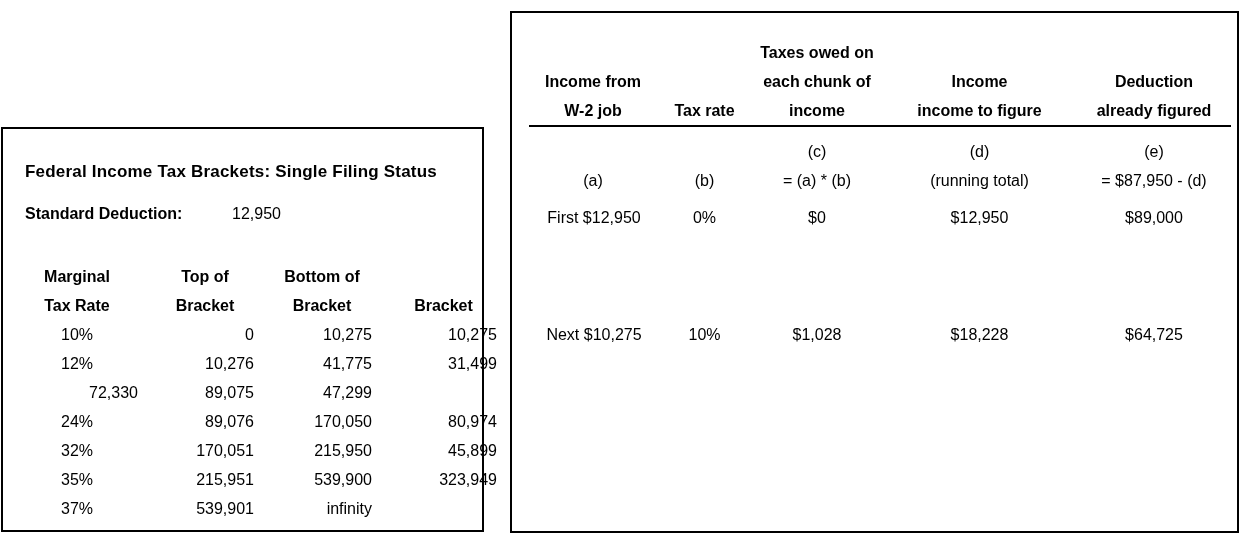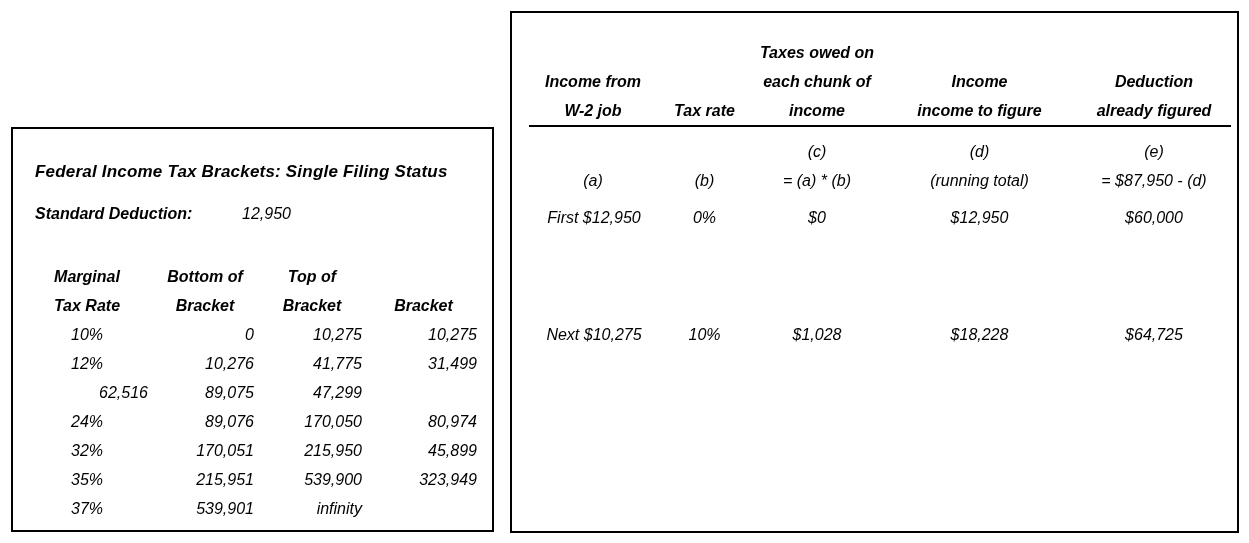--- a/index.html
+++ b/index.html
@@ -14,41 +14,41 @@
     width: 1249px;
     height: 543px;
     background: #ffffff;
     overflow: hidden;
   }
   .panel {
     position: absolute;
     background: #ffffff;
     border: 2px solid #000000;
     box-sizing: border-box;
-    font-style: italic;
   }
-  .panel-left  { left: 11px;  top: 127px; width: 483px; height: 405px; }
+  .panel-left  { left: 1px;  top: 127px; width: 483px; height: 405px; }
   .panel-right { left: 510px; top: 11px;  width: 729px; height: 522px; }
 
   .line { line-height: 29px; font-size: 16px; white-space: nowrap; }
 
   
   .lt-title {
     margin: 28px 0 0 22px;
     font-size: 17px;
     font-weight: bold;
     letter-spacing: 0.2px;
   }
   .sd-row { display: flex; margin-top: 13px; }
   .sd-label { margin-left: 22px; width: 207px; font-weight: bold; }
 
   .lgrid {
     display: grid;
     grid-template-columns: 130px 106px 108px 115px;
     margin-left: 9px;
+    gap: 10px;
   }
   .lheader { margin-top: 34px; }
   .cell-center { text-align: center; }
   .cell-right  { text-align: right; padding-right: 4px; }
   .hcell { font-weight: bold; text-align: center; }
 
   
   .rgrid {
     display: grid;
     grid-template-columns: 128px 95px 130px 195px 154px;
@@ -71,22 +71,22 @@
   <div class="panel panel-left">
     <div class="lt-title line">Federal Income Tax Brackets: Single Filing Status</div>
 
     <div class="sd-row line">
       <div class="sd-label">Standard Deduction:</div>
       <div>12,950</div>
     </div>
 
     <div class="lgrid line lheader">
       <div class="hcell">Marginal</div>
+      <div class="hcell">Top of</div>
       <div class="hcell">Bottom of</div>
-      <div class="hcell">Top of</div>
     </div>
     <div class="lgrid line">
       <div class="hcell">Tax Rate</div>
       <div class="hcell">Bracket</div>
       <div class="hcell">Bracket</div>
       <div class="hcell">Bracket</div>
     </div>
 
     <div class="lgrid line">
       <div class="cell-center">10%</div>
@@ -94,21 +94,21 @@
       <div class="cell-right">10,275</div>
       <div class="cell-right">10,275</div>
     </div>
     <div class="lgrid line">
       <div class="cell-center">12%</div>
       <div class="cell-right">10,276</div>
       <div class="cell-right">41,775</div>
       <div class="cell-right">31,499</div>
     </div>
     <div class="lgrid line">
-      <div class="cell-right">62,516</div>
+      <div class="cell-right">72,330</div>
       <div class="cell-right">89,075</div>
       <div class="cell-right">47,299</div>
     </div>
     <div class="lgrid line">
       <div class="cell-center">24%</div>
       <div class="cell-right">89,076</div>
       <div class="cell-right">170,050</div>
       <div class="cell-right">80,974</div>
     </div>
     <div class="lgrid line">
@@ -173,21 +173,21 @@
           <div class="rs">(running total)</div>
           <div class="rs">= $87,950 - (d)</div>
         </div>
       </div>
 
       <div class="rgrid line rdata1">
         <div class="rc-a">First $12,950</div>
         <div class="rc">0%</div>
         <div class="rc">$0</div>
         <div class="rc">$12,950</div>
-        <div class="rc">$60,000</div>
+        <div class="rc">$89,000</div>
       </div>
 
       <div class="rgrid line rdata2">
         <div class="rc-a">Next $10,275</div>
         <div class="rc">10%</div>
         <div class="rc">$1,028</div>
         <div class="rc">$18,228</div>
         <div class="rc">$64,725</div>
       </div>
 

